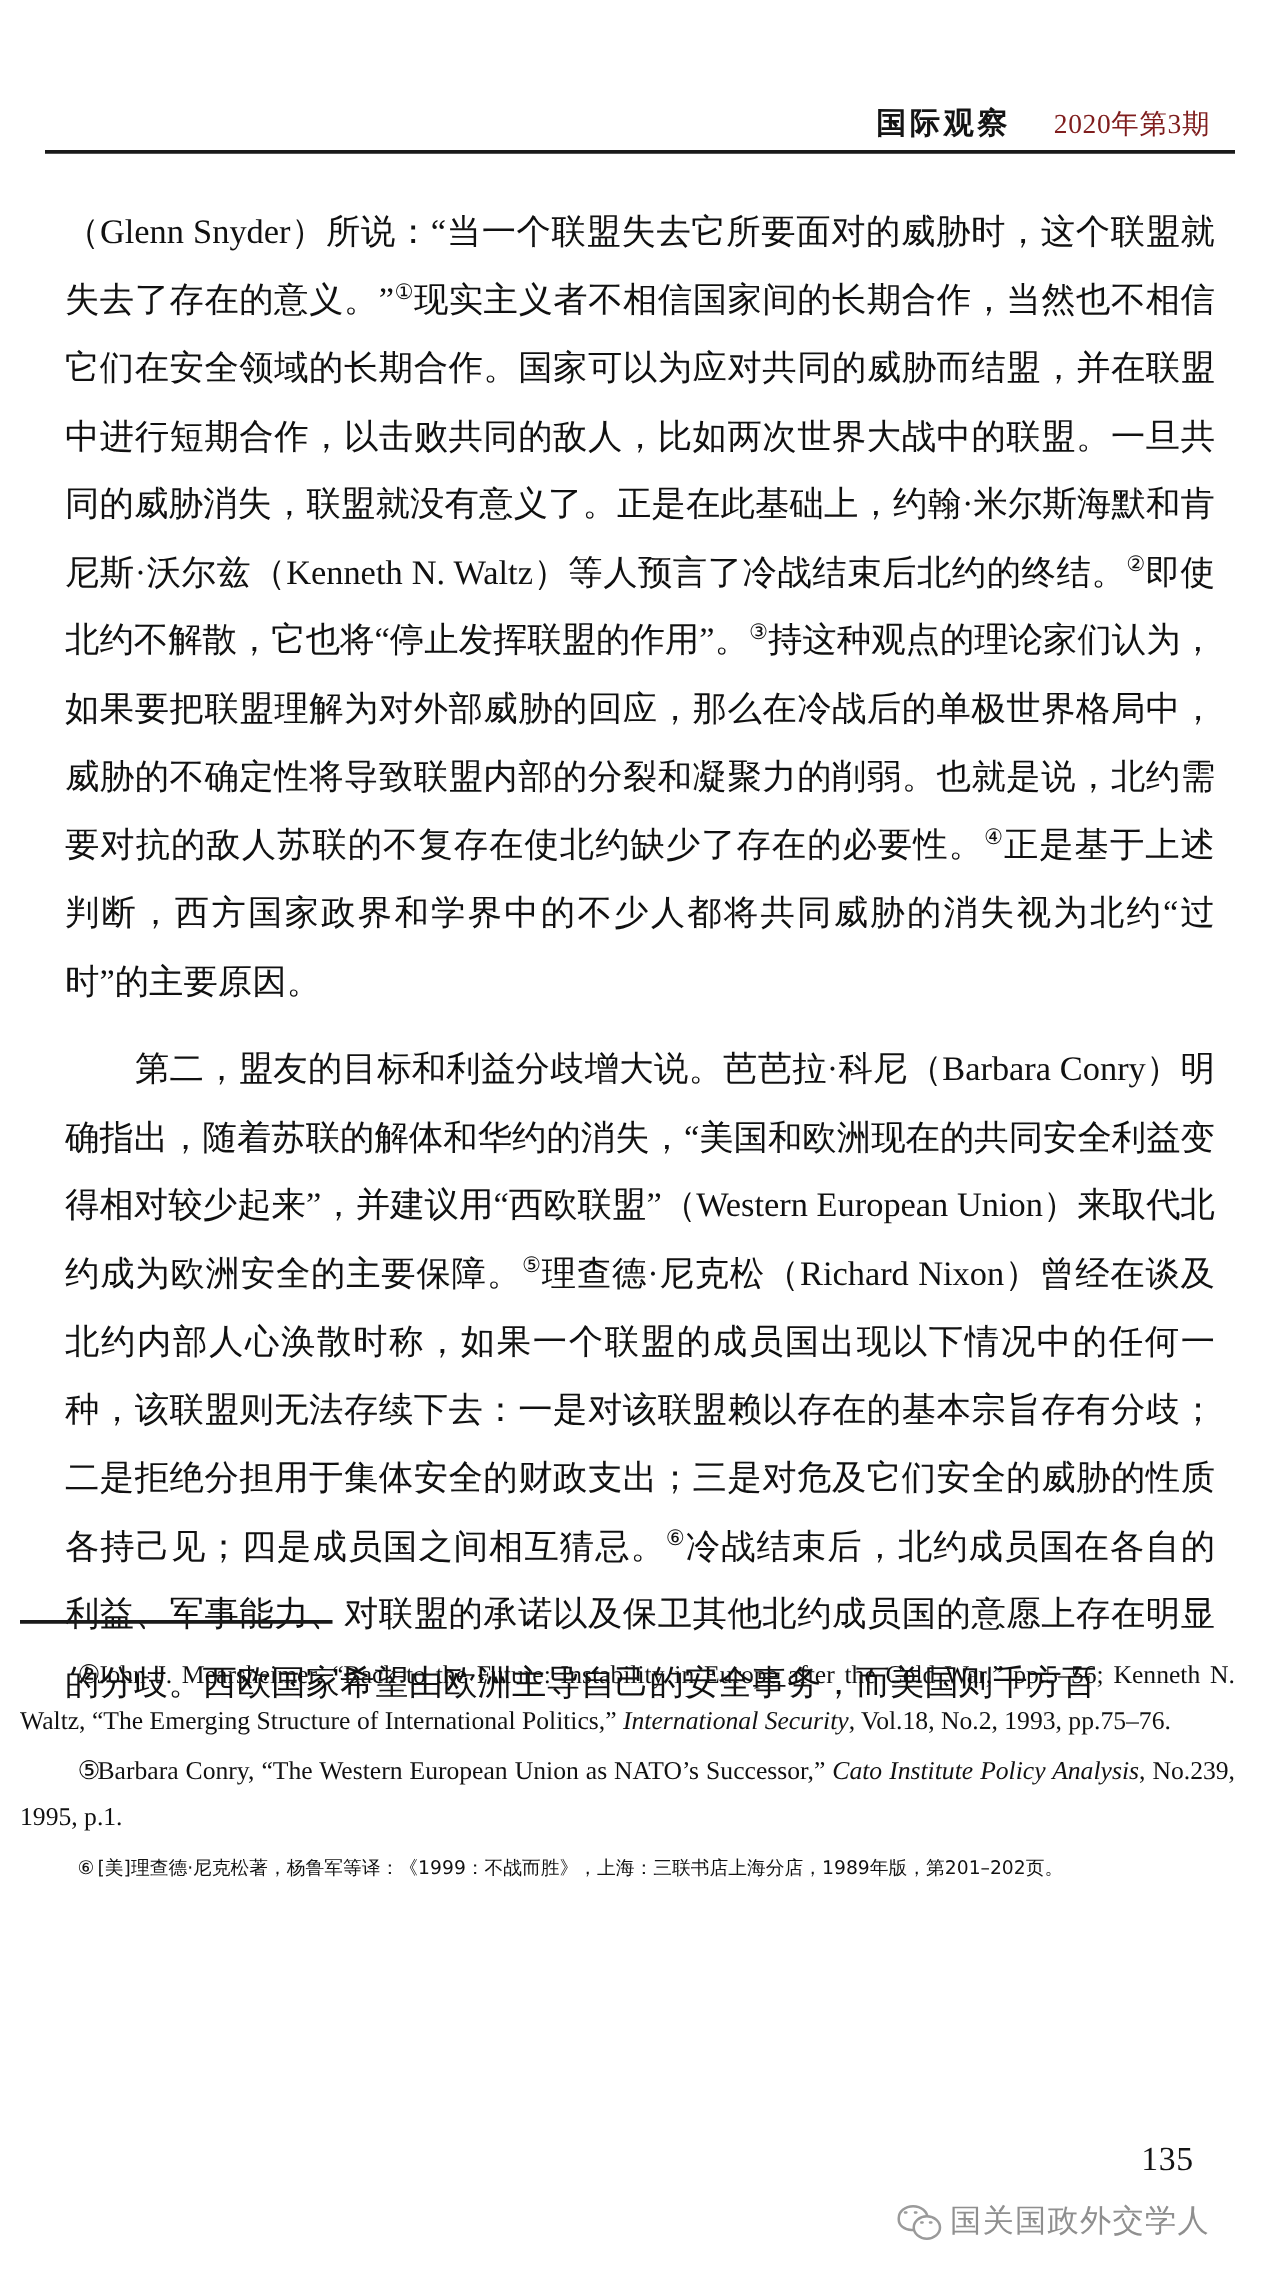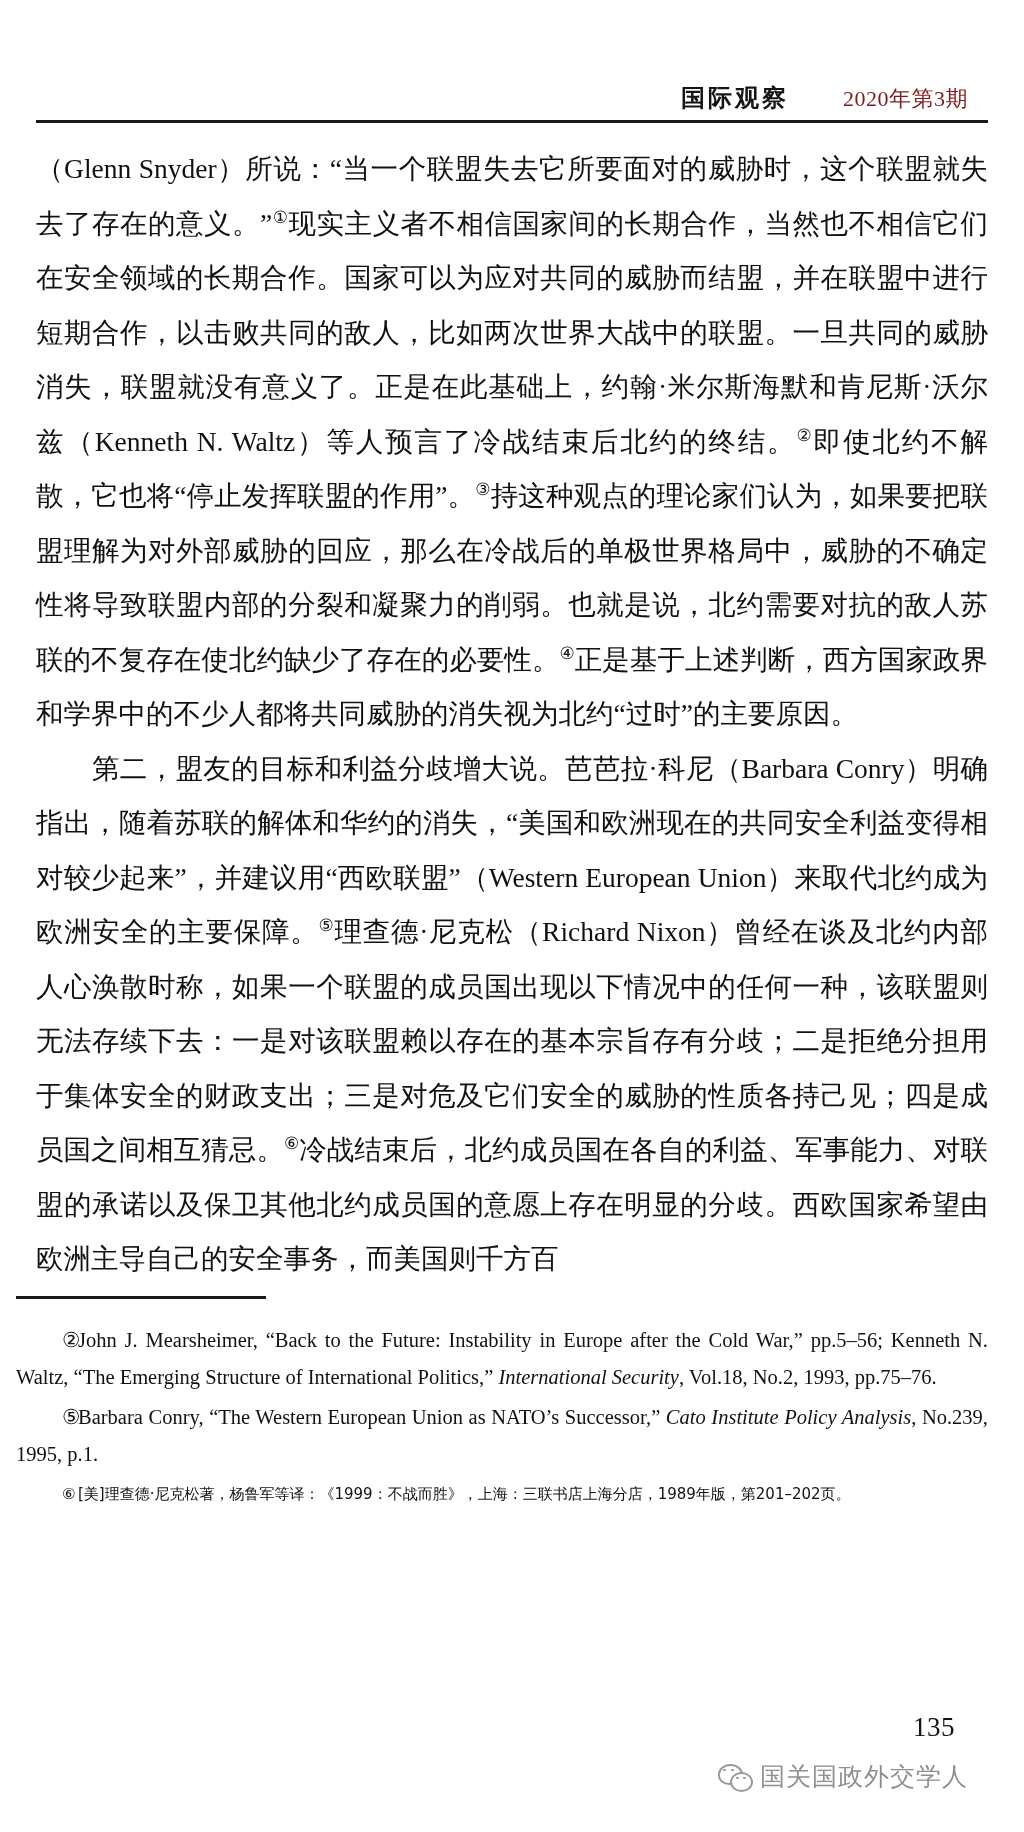--- a/index.html
+++ b/index.html
@@ -21,21 +21,21 @@
   
   .runhead {
     position: absolute;
     top: 78px;
     left: 56px;
     right: 56px;
     height: 36px;
     display: flex;
     align-items: flex-end;
     justify-content: flex-end;
-    gap: 54px;
+    gap: 34px;
   }
   .runhead-journal {
     font-family: "DejaVu Serif", "Liberation Serif", serif;
     font-weight: 700;
     font-size: 24px;
     letter-spacing: 3px;
     color: #141414;
   }
   .runhead-issue {
     font-family: "Liberation Serif", "DejaVu Serif", serif;
@@ -52,21 +52,21 @@
   }
 
   
   .body-block {
     position: absolute;
     top: 142px;
     left: 36px;
     width: 952px;
   }
   p.para {
-    margin: 0;
+    margin: 16px;
     font-size: 27.5px;
     line-height: 54.5px;
     text-align: justify;
     text-justify: inter-character;
     text-align-last: left;
     letter-spacing: 0px;
     color: #111111;
   }
   p.para.indent {
     text-indent: 56px;

